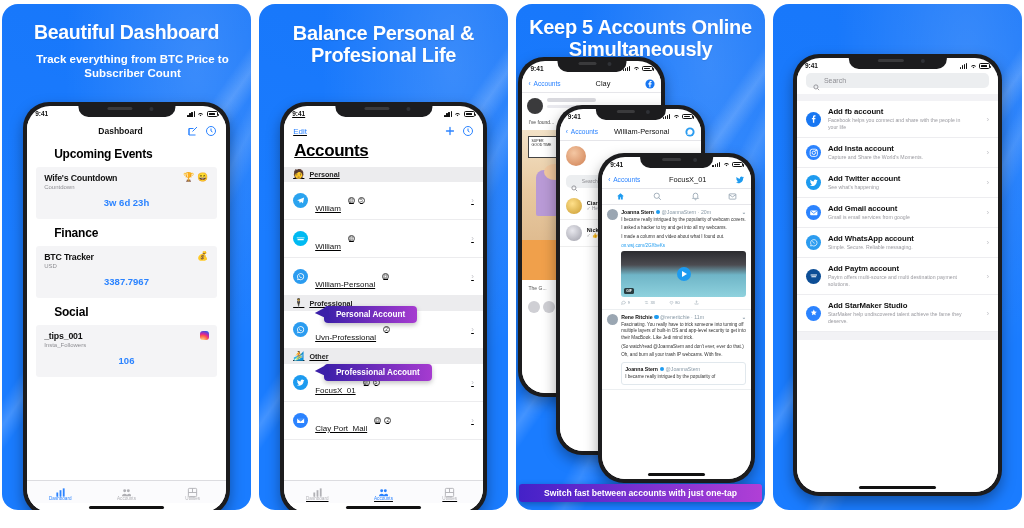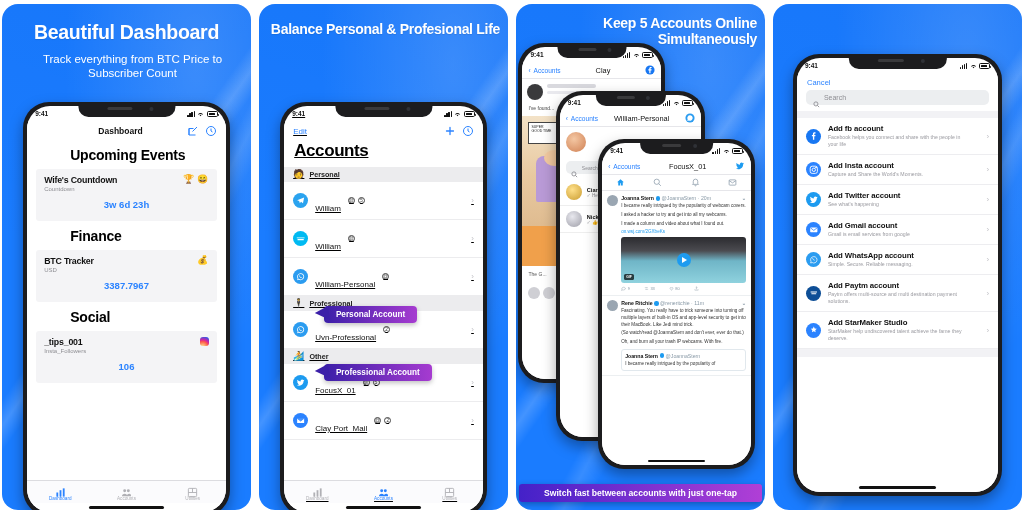--- a/index.html
+++ b/index.html
@@ -32,26 +32,26 @@
     position: relative;
     text-align: center;
     color: #ffffff;
     font-weight: bold;
     padding: 18px 8px 2px 8px;
     line-height: 1.12;
     letter-spacing: -0.3px;
     text-shadow: 0 1px 1px rgba(0,0,0,0.10);
   }
   .headline.h1 { font-size: 19.5px; }
-  .headline.h1.two { font-size: 14px; padding-top: 18px; text-align: right; }
+  .headline.h1.two { font-size: 20px; padding-top: 18px; }
   .subline {
     position: relative;
     text-align: center;
     color: #ffffff;
-    font-weight: normal;
+    font-weight: bold;
     font-size: 11.5px;
     line-height: 1.25;
     padding: 6px 2px 0 14px;
   }
 
   
   .phone {
     position: relative;
     background: #1c1c1e;
     border-radius: 26px;
@@ -102,21 +102,21 @@
 
   
   .navrow { display:flex; align-items:center; padding: 4px 9px 3px 9px; gap: 6px;}
   .navrow .nav-title { flex:1; text-align:center; font-size:8.5px; font-weight:bold; color:#111;}
   .navrow .nav-left { font-size:8px; color:#2b83ff; font-weight:500; min-width: 18px;}
   .icon-btn { width:12px;height:12px; color:#2b83ff; display:flex;align-items:center;justify-content:center;}
   .icon-btn svg { width:100%; height:100%; }
 
   .big-title { font-size:17px; font-weight:bold; color:#000; padding: 1px 10px 6px 10px; letter-spacing:-0.4px;}
 
-  .sec-head { font-size:14px; font-weight:bold; color:#000; padding: 7px 11px 6px 27px; letter-spacing:-0.2px;margin-left:16px;}
+  .sec-head { font-size:12px; font-weight:bold; color:#000; padding: 7px 11px 6px 27px; letter-spacing:-0.2px;}
 
   .card { background:#f4f4f6; margin: 0 9px; border-radius:3px; padding: 6px 8px 3px 8px; }
   .card .row1 { display:flex; align-items:flex-start; justify-content:space-between;}
   .card .ctitle { font-size:8.8px; font-weight:bold; color:#111; letter-spacing:-0.2px;}
   .card .csub { font-size:6px; color:#8e8e93; margin-top:1px;}
   .card .emojis { display:flex; gap:3px; font-size:9px; line-height:1;}
   .card .cval { text-align:center; font-size:9.5px; font-weight:bold; color:#2b83ff; padding: 7px 0 8px 0;}
 
   .tabbar {
     border-top:0.5px solid #dcdce0;
@@ -813,21 +813,20 @@
                 <i></i>
                 <i></i>
               </span>
             <svg class="wifi" viewBox="0 0 16 12">
                 <path d="M8 11l-2-2.4a3 3 0 014 0L8 11zm0-5.2a6 6 0 00-4.3 1.8L2.4 6.3a8 8 0 0111.2 0l-1.3 1.3A6 6 0 008 5.8z" fill="#111"></path>
               </svg>
             <span class="batt"></span>
           </span>
         </div>
         <div class="screen">
-          <div class="cancel">Cancel</div>
           <div class="searchbox">
             <span class="sicon"><svg viewBox="0 0 24 24" fill="none" stroke="#8e8e93" stroke-width="3">
                   <circle cx="10" cy="10" r="7"></circle>
                   <path d="M15 15l6 6"></path>
                 </svg></span>
             <span class="sph">Search</span>
           </div>
           <div class="grey-gap"></div>
 
           <div class="add-row">

